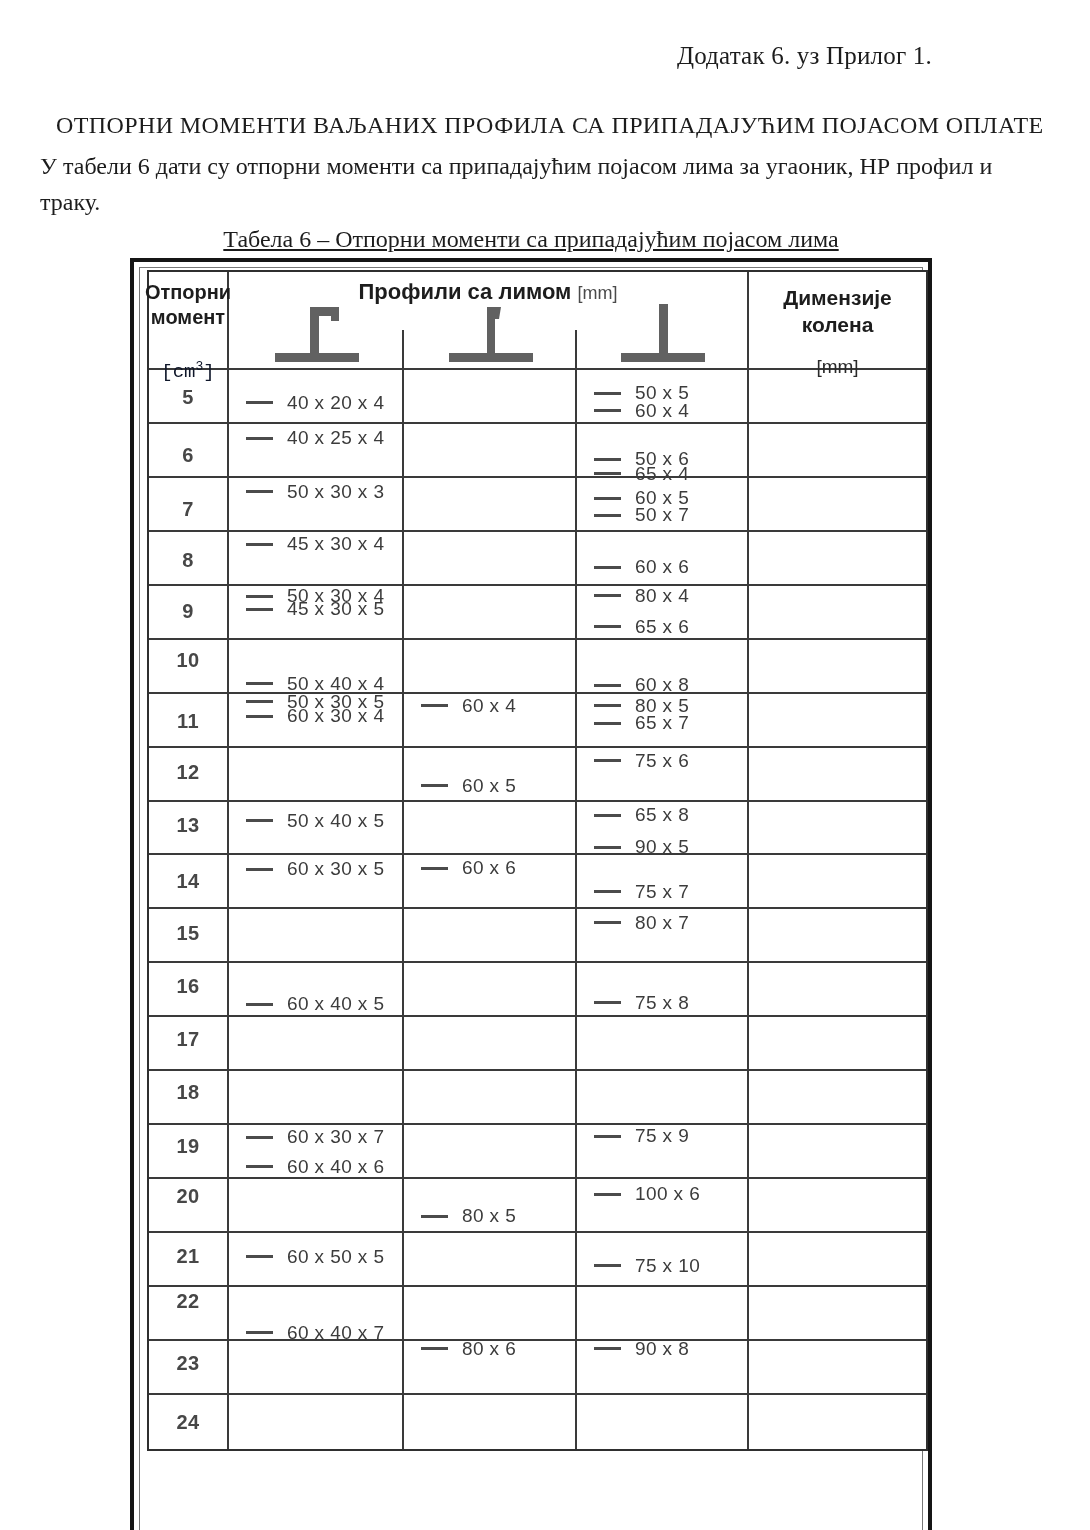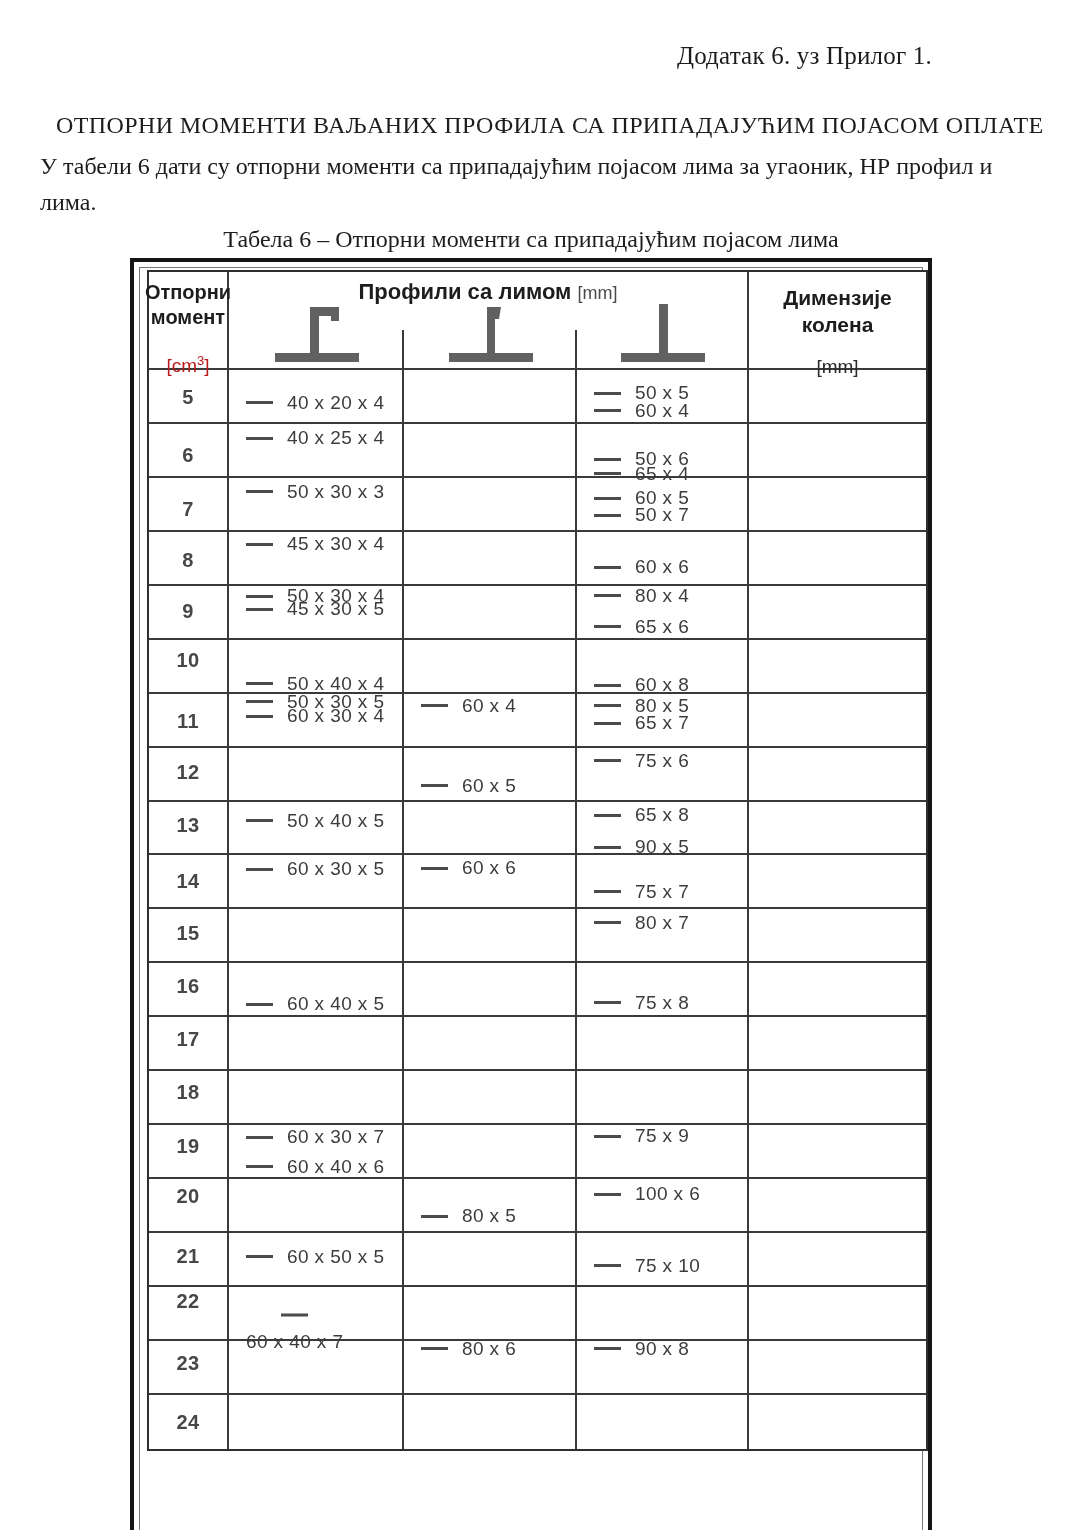--- a/index.html
+++ b/index.html
@@ -14,20 +14,21 @@
     position:absolute;top:96px;left:40px;width:995px;margin:16px;
     font-size:24px;font-weight:normal;letter-spacing:.4px;white-space:nowrap;
   }
   .intro{
     position:absolute;top:148px;left:40px;width:965px;margin:0;
     font-size:24px;line-height:36px;
   }
   .caption{
     position:absolute;top:226px;left:130px;width:802px;text-align:center;
     font-size:24px;
+    text-decoration:underline;
   }
   
   .frame{
     position:absolute;left:130px;top:258px;width:802px;height:1376px;
     border:4px solid #151515;box-sizing:border-box;background:#fff;
   }
   .frame-line{
     position:absolute;inset:5px;border:1px solid #4a4a4a;opacity:.75;pointer-events:none;
   }
   .grid{
@@ -42,21 +43,21 @@
     border-right:2px solid #3a3a3a;border-bottom:2px solid #3a3a3a;
     position:relative;box-sizing:border-box;
   }
   .cell.last{border-right:none;}
   .cell.bottomrow{border-bottom:none;padding-left:26px;}
   
   .h-moment{
     display:flex;flex-direction:column;align-items:center;
     padding-top:9px;gap:2px;font-weight:bold;font-size:20px;color:#1d1d1d;
   }
-  .h-moment .unit{font-weight:normal;font-size:19px;margin-top:22px;color:#b91c1c;}
+  .h-moment .unit{font-weight:normal;font-size:19px;margin-top:28px;color:#0f172a;font-family:Liberation Mono, monospace;}
   .h-moment .unit sup{font-size:13px;}
   .h-profiles{grid-column:2 / span 3;}
   .h-prof-title{
     position:absolute;top:7px;left:0;right:0;text-align:center;
     font-weight:bold;font-size:22px;color:#1d1d1d;
   }
   .h-prof-title .unit{font-weight:normal;font-size:18px;color:#4a4a4a;}
   .icon-row{
     position:absolute;left:0;right:0;bottom:4px;height:62px;
     display:grid;grid-template-columns:175px 173px 172px;
@@ -86,21 +87,21 @@
   .etxt{font-size:19px;color:#3c3c3c;letter-spacing:.4px;}
   .profile-svg{display:block;}
 </style>
 </head>
 <body>
 
 <div class="annotation">Додатак 6. уз Прилог 1.</div>
 
 <h1 class="heading">ОТПОРНИ МОМЕНТИ ВАЉАНИХ ПРОФИЛА СА ПРИПАДАЈУЋИМ ПОЈАСОМ ОПЛАТЕ</h1>
 
-<p class="intro"><span>У табели 6 дати су отпорни моменти са припадајућим појасом лима за угаоник, НР профил и</span><br><span>лима.</span></p>
+<p class="intro"><span>У табели 6 дати су отпорни моменти са припадајућим појасом лима за угаоник, НР профил и</span><br><span>траку.</span></p>
 
 <div class="caption">Табела 6 – Отпорни моменти са припадајућим појасом лима</div>
 
 <div class="frame">
   <div class="frame-line"></div>
   <div class="grid">
 
     <div class="cell h-moment">
       <span>Отпорни</span>
       <span>момент</span>
@@ -458,21 +459,21 @@
         <div class="entry" style="top: 63%;">
           <span class="dash"></span>
           <span class="etxt">75 x 10</span>
         </div>
       </div>
       <div class="cell last"></div>
       <div class="cell">
         <div class="num" style="top: 27%;">22</div>
       </div>
       <div class="cell">
-        <div class="entry" style="top: 88%; flex-direction: column;">
+        <div class="entry" style="top: 88%;">
           <span class="dash"></span>
           <span class="etxt">60 x 40 x 7</span>
         </div>
       </div>
       <div class="cell"></div>
       <div class="cell"></div>
       <div class="cell last"></div>
       <div class="cell">
         <div class="num" style="top: 42%;">23</div>
       </div>

